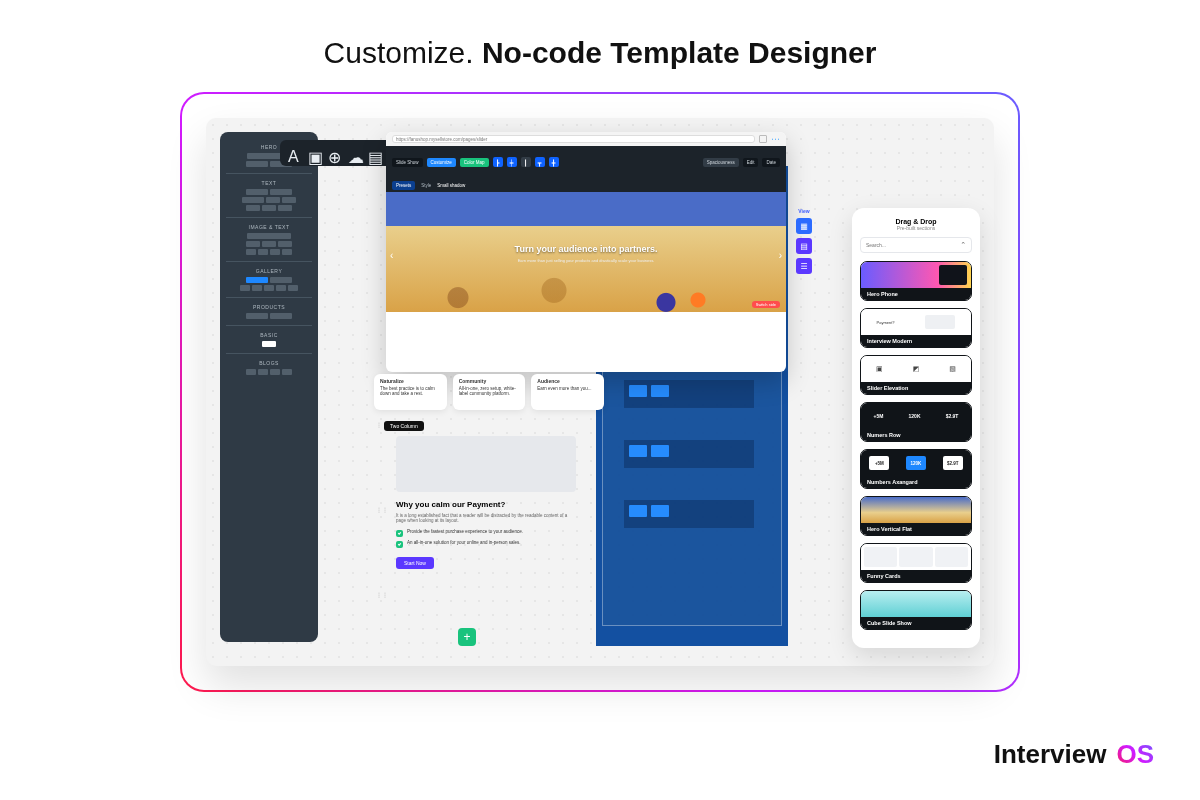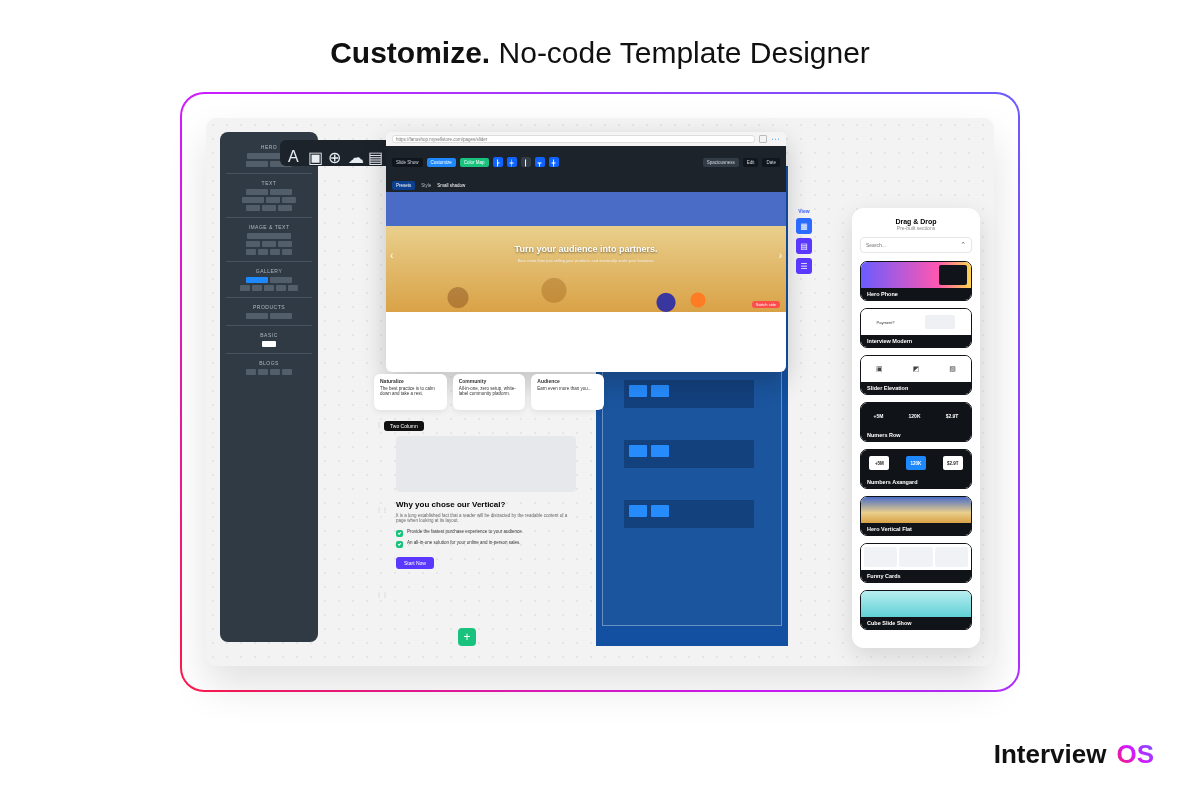--- a/index.html
+++ b/index.html
@@ -1,19 +1,19 @@
 <!DOCTYPE html>
 <html><head>
 <meta charset="utf-8">
 <style>
   *{box-sizing:border-box;margin:0;padding:0;font-family:-apple-system,BlinkMacSystemFont,"Segoe UI",Helvetica,Arial,sans-serif;}
   body{width:1200px;height:800px;background:#fff;overflow:hidden;position:relative;}
   .headline{text-align:center;padding:36px 0 22px;font-size:30px;color:#111;}
-  .headline .bold{font-weight:700;}
-  .headline .light{font-weight:400;}
+  .headline .bold{font-weight:400;}
+  .headline .light{font-weight:700;}
   .frame{position:relative;margin:0 auto;width:840px;height:600px;border-radius:24px;padding:2px;background:linear-gradient(45deg,#ff1a4b 0%,#d11aff 40%,#6a5cff 100%);}
   .frame-inner{width:100%;height:100%;border-radius:22px;background:#fff;padding:24px;position:relative;}
   .mac{position:absolute;inset:24px;border-radius:10px;background:#f3f3f3;box-shadow:0 20px 40px rgba(0,0,0,.12);
        background-image:radial-gradient(#e6e6e6 0.8px,transparent 0.8px);background-size:14px 14px;}
   
   .dark-side{position:absolute;left:14px;top:14px;width:98px;height:510px;background:#2f3a45;border-radius:8px;color:#cfd6dc;font-size:5px;padding:6px 6px 10px;}
   .ds-group{margin:6px 0;}
   .ds-title{text-align:center;color:#aeb8c0;letter-spacing:.5px;margin-bottom:3px;}
   .ds-row{display:flex;gap:2px;justify-content:center;margin:2px 0;}
   .chip{height:6px;border-radius:1px;background:#525f6b;}
@@ -279,21 +279,21 @@
 
     <div class="handles">
           <span>⋮⋮</span>
           <span>⋮⋮</span>
           <span>⋮⋮</span>
         </div>
     <div class="tag">Two Column</div>
 
     <div class="two-col">
       <div class="tc-img"></div>
-      <div class="tc-h">Why you chose our Vertical?</div>
+      <div class="tc-h">Why you calm our Payment?</div>
       <div class="tc-p">It is a long established fact that a reader will be distracted by the readable content of a page when looking at its layout.</div>
       <div class="tc-line">
             <div class="chk"></div>
             <div>Provide the fastest purchase experience to your audience.</div>
           </div>
       <div class="tc-line">
             <div class="chk"></div>
             <div>An all-in-one solution for your online and in-person sales.</div>
           </div>
       <div class="btn-start">Start Now</div>

